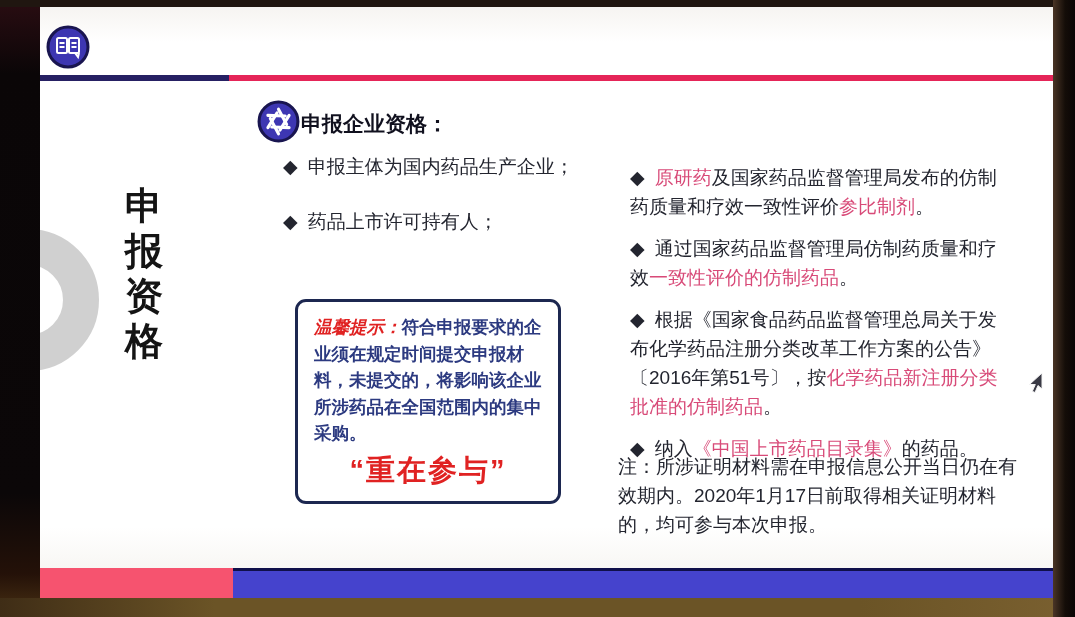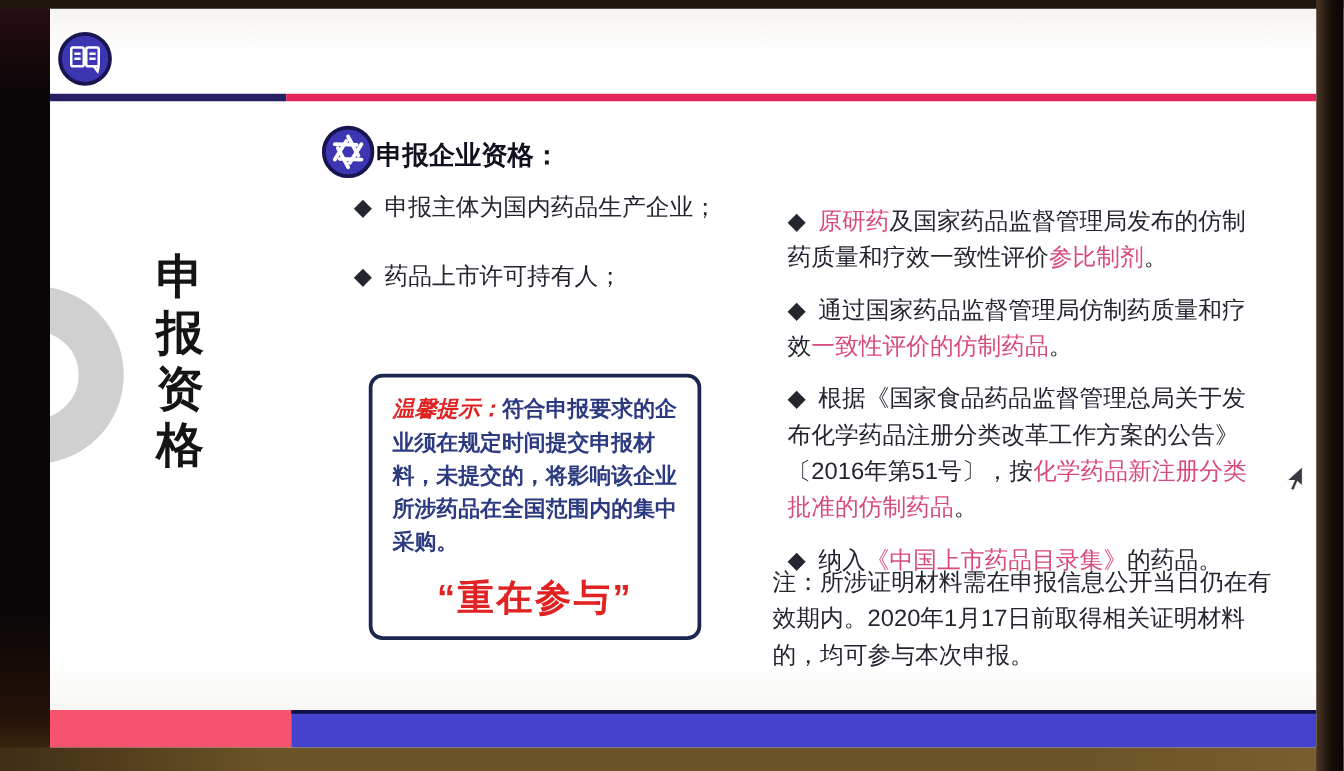--- a/index.html
+++ b/index.html
@@ -14,40 +14,40 @@
   .edge-bottom{position:absolute;left:0;top:598px;width:1075px;height:19px;z-index:4;
                background:linear-gradient(90deg,#3f2d16,#6b5426 20%,#6b5426 80%,#7a6030);}
   
   .slide{position:absolute;left:40px;top:7px;width:1013px;height:591px;
          background:linear-gradient(180deg,#f6f4f1 0%,#ffffff 6%,#ffffff 88%,#f3f1ec 100%);z-index:2;}
   .divider{position:absolute;left:0;top:68px;width:1013px;height:6px;display:flex;}
   .divider .d-navy{width:189px;height:100%;background:var(--div-navy,#262063);}
   .divider .d-red{flex:1;height:100%;background:var(--div-red,#e52558);}
   .gray-ring{position:absolute;left:-83px;top:222px;width:70px;height:70px;border-radius:50%;
              border:36px solid rgba(150,150,150,0.45);z-index:4;}
-  .v-title{position:absolute;left:84px;top:193px;width:42px;font-size:38px;line-height:45px;
+  .v-title{position:absolute;left:84px;top:177px;width:42px;font-size:38px;line-height:45px;
            font-weight:bold;color:var(--title-ink,#141414);word-break:break-all;text-align:center;
            letter-spacing:2px;}
   .logo{position:absolute;left:5px;top:17px;}
   
   .col-head{position:absolute;display:flex;align-items:center;}
   .head-left{left:216px;top:92px;}
   .head-right{left:577px;top:92px;}
   .col-head .htxt{font-weight:bold;color:#10101e;}
   .head-left .htxt{font-size:21px;}
   .head-right .htxt{font-size:20px;}
   .l-bullets{position:absolute;left:243px;top:146px;width:320px;}
   .l-bullets p{margin:0 0 0 0;font-size:19px;line-height:28px;color:var(--ink,#23252f);}
   .l-bullets p + p{margin-top:27px;}
   .marker{margin-right:10px;color:var(--ink,#23252f);}
   .tip-box{position:absolute;left:255px;top:292px;width:228px;border:3px solid #1c2750;
            border-radius:11px;padding:12px 16px 10px 16px;background:#fff;}
   .tip-text{font-size:17.5px;line-height:26.5px;color:var(--tip-ink,#2c3a80);font-weight:bold;}
   .tip-label{color:var(--red,#e02222);font-style:italic;font-weight:bold;}
-  .tip-slogan{margin-top:12px;text-align:center;font-size:29px;font-weight:800;
+  .tip-slogan{margin-top:4px;text-align:center;font-size:29px;font-weight:800;
               color:var(--red,#e02222);letter-spacing:2px;}
   .r-bullets{position:absolute;left:578px;top:144px;width:400px;}
   .r-bullets p{margin:12px;font-size:19px;line-height:29px;color:var(--ink,#23252f);}
   .r-bullets p + p{margin-top:13px;}
   .hl{color:var(--hl,#d84a78);}
   .note{position:absolute;left:578px;top:445px;width:400px;font-size:19px;line-height:29px;
         color:var(--ink,#23252f);}
   .bottom-bar{position:absolute;left:0;top:561px;width:1013px;height:30px;display:flex;}
   .bottom-bar .b-pink{width:193px;height:100%;background:var(--bar-pink,#f6536f);}
   .bottom-bar .b-blue{flex:1;height:100%;background:var(--bar-blue,#4543cd);

